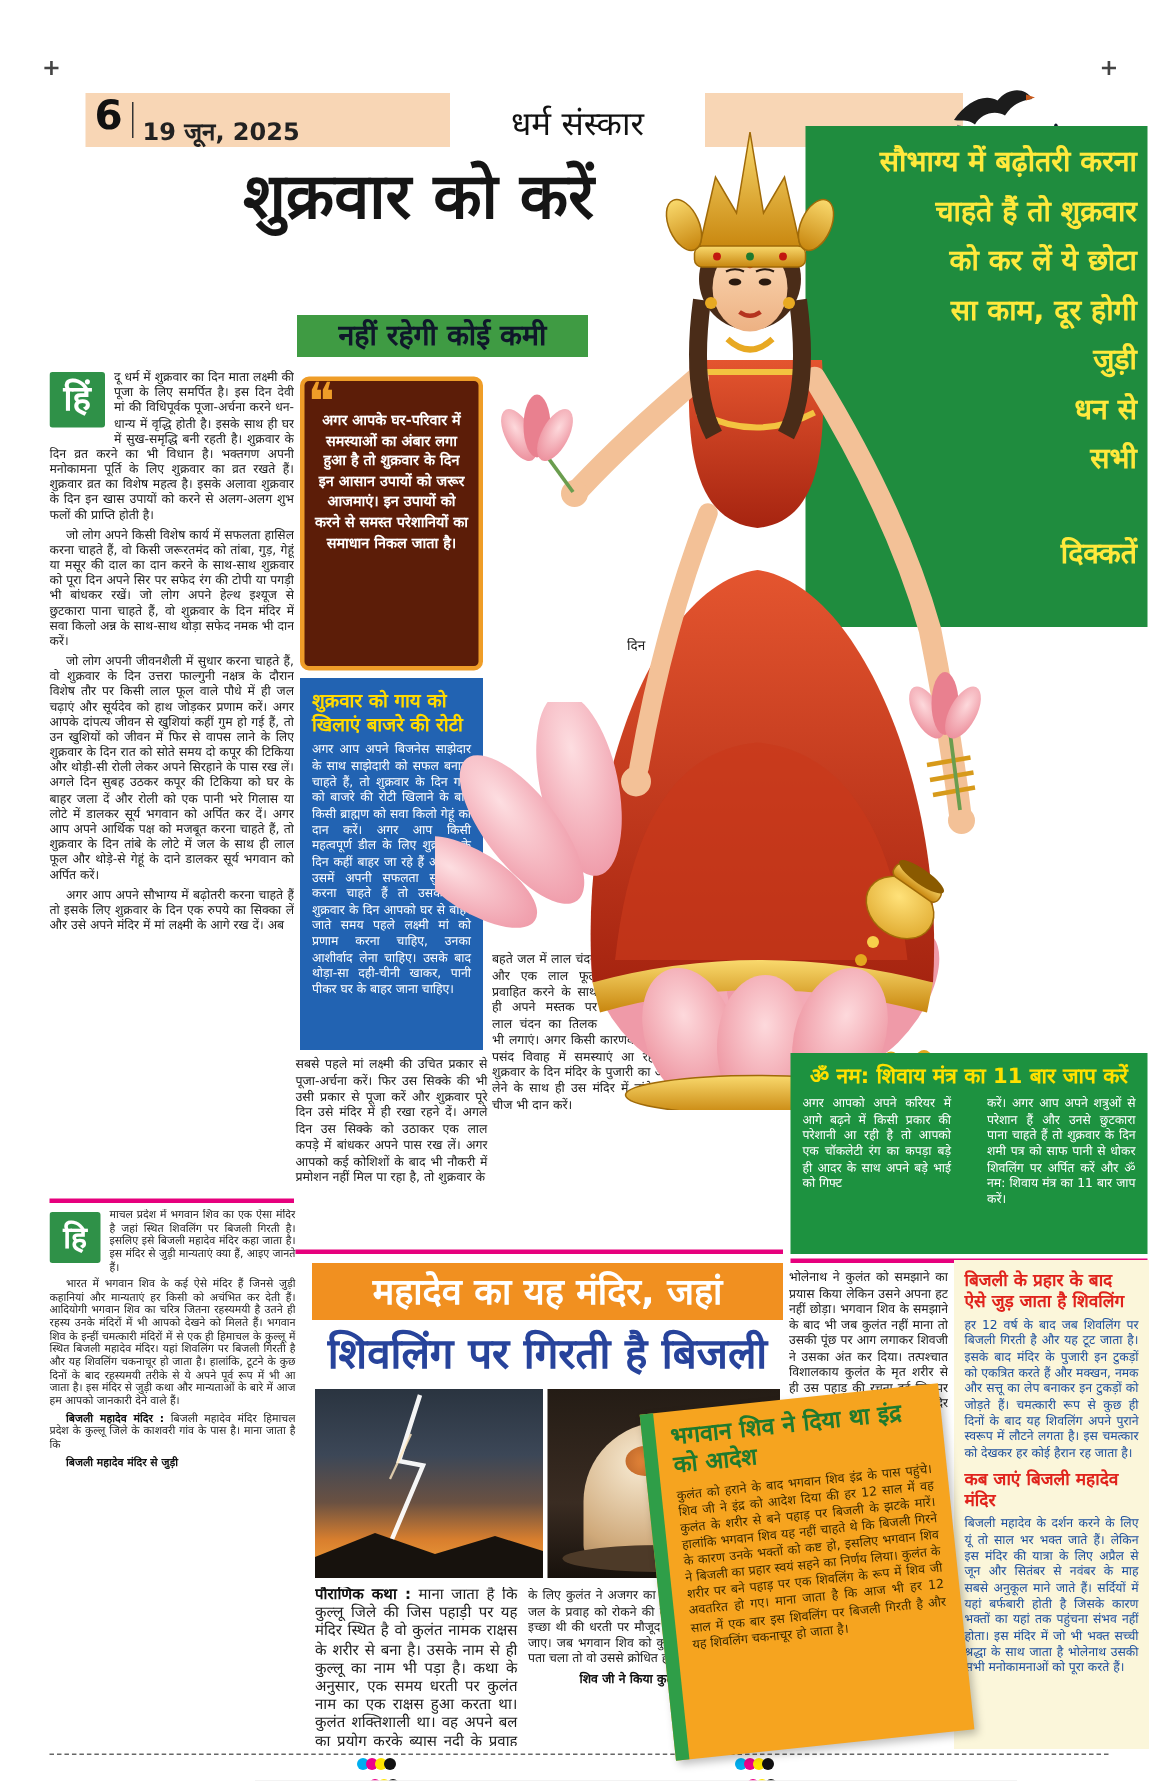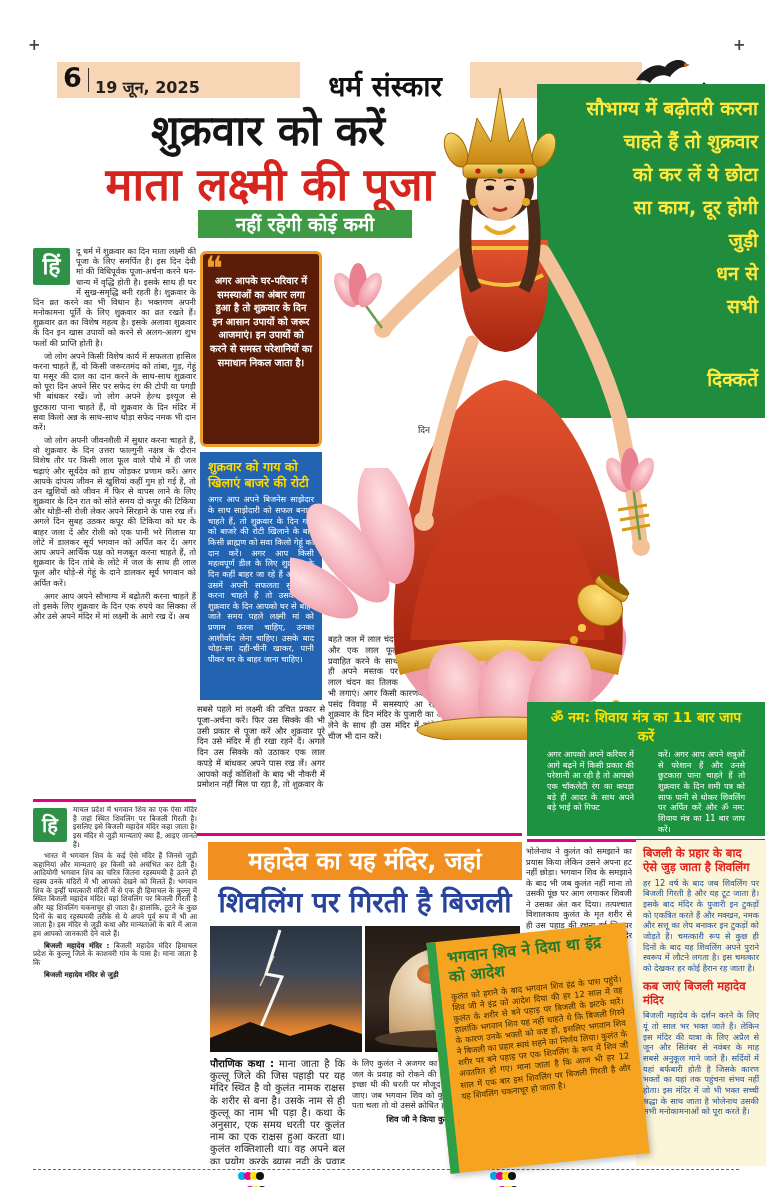--- a/index.html
+++ b/index.html
@@ -24,39 +24,39 @@
 
   <div class="cropmark" style="left:28px;top:36px;">+</div>
   <div class="cropmark" style="left:733px;top:36px;">+</div>
   <div class="cropmark" style="left:740px;top:1152px;">+</div>
 
   <div class="abs" style="left:57px;top:62px;width:243px;height:36px;background:#f8d6b5;"></div>
   <div class="abs" style="left:470px;top:62px;width:172px;height:36px;background:#f8d6b5;"></div>
   <div class="abs" style="left:63px;top:62px;font-size:27px;font-weight:800;color:#111;">6</div>
   <div class="abs" style="left:88px;top:68px;width:1px;height:24px;background:#333;"></div>
   <div class="abs" style="left:95px;top:76px;font-size:16px;color:#222;font-weight:bold;">19 जून, 2025</div>
-  <div class="abs" style="left:300px;top:66px;width:170px;text-align:center;font-size:28px;font-weight:700;color:#111;">धर्म संस्कार</div>
+  <div class="abs" style="left:300px;top:66px;width:170px;text-align:center;font-size:22px;font-weight:400;color:#111;">धर्म संस्कार</div>
   <svg class="abs" style="left:632px;top:50px;width:58px;height:44px;" viewBox="0 0 58 44">
     <path d="M4 30 C12 18 24 12 33 17 C40 8 52 8 56 16 C47 17 42 21 38 27 C31 23 22 26 18 33 C13 29 8 31 4 30 Z" fill="#1c1c1c"></path>
     <circle cx="50" cy="14" r="2.2" fill="#1c1c1c"></circle>
     <path d="M52 13 L58 15 L52 17 Z" fill="#c8581a"></path>
     <path d="M6 34 L20 38 M10 38 L24 41" stroke="#777" stroke-width="1.6"></path>
   </svg>
   <div class="abs" style="left:666px;top:79px;font-size:16px;font-weight:800;color:#0f172a;text-shadow:1px 1px 0 #7a0d0b;">न्यूज़ हंट</div>
 
   <div class="abs" style="left:537px;top:84px;width:228px;height:334px;background:#1f8c3e;"></div>
   <div class="abs" style="left:552px;top:92px;width:206px;text-align:right;color:#ffe93c;font-weight:800;font-size:19px;line-height:33px;z-index:3;">
     <div>सौभाग्य में बढ़ोतरी करना</div>
     <div>चाहते हैं तो शुक्रवार</div>
     <div>को कर लें ये छोटा</div>
     <div>सा काम, दूर होगी</div>
     <div>जुड़ी</div>
     <div>धन से</div>
     <div>सभी</div>
-    <div style="margin-top:40px;">दिक्कतें</div>
+    <div style="margin-top:30px;">दिक्कतें</div>
   </div>
 
   <svg class="abs" style="left:300px;top:80px;width:460px;height:660px;z-index:2;" viewBox="0 0 460 660">
     <defs>
       <linearGradient id="gGold" x1="0" y1="0" x2="0" y2="1">
           <stop offset="0" stop-color="#f9d96d"></stop>
           <stop offset="1" stop-color="#c8860e"></stop>
         </linearGradient>
       <linearGradient id="gRed" x1="0" y1="0" x2="0" y2="1">
           <stop offset="0" stop-color="#e4552f"></stop>
@@ -151,23 +151,22 @@
 
     <path d="M166 86 L177 38 L191 62 L200 8 L209 62 L223 38 L234 86 Z" fill="url(#gGold)" stroke="#a06a08"></path>
     <rect x="163" y="84" width="74" height="14" rx="5" fill="url(#gGold)" stroke="#a06a08"></rect>
     <circle cx="178" cy="91" r="2.6" fill="#c2160f"></circle>
       <circle cx="200" cy="91" r="2.6" fill="#1f7a2e"></circle>
       <circle cx="222" cy="91" r="2.6" fill="#c2160f"></circle>
     <ellipse cx="156" cy="70" rx="10" ry="18" fill="url(#gGold)" stroke="#a06a08" transform="rotate(-24 156 70)"></ellipse>
     <ellipse cx="244" cy="70" rx="10" ry="18" fill="url(#gGold)" stroke="#a06a08" transform="rotate(24 244 70)"></ellipse>
   </svg>
 
-  <div class="abs" style="left:53px;top:100px;width:430px;text-align:center;font-size:42px;font-weight:800;color:#151515;z-index:4;">शुक्रवार को करें</div>
-  <div class="abs" style="left:30px;top:152px;width:480px;text-align:center;font-size:45px;font-weight:800;color:#d6251f;z-index:4;">माता लक्ष्मी की पूजा</div>
-  <div class="abs" style="left:198px;top:210px;width:214px;height:28px;background:#3f9b43;color:#ffffff;font-size:19px;font-weight:800;text-align:center;line-height:28px;z-index:4;">नहीं रहेगी कोई कमी</div>
+  <div class="abs" style="left:64px;top:100px;width:430px;text-align:center;font-size:42px;font-weight:800;color:#151515;z-index:4;">शुक्रवार को करें</div>
+  <div class="abs" style="left:198px;top:210px;width:194px;height:28px;background:#3f9b43;color:#0f172a;font-size:19px;font-weight:800;text-align:center;line-height:28px;z-index:4;">नहीं रहेगी कोई कमी</div>
 
   <div class="col" style="left:33px;top:246px;width:163px;height:556px;font-size:8.2px;line-height:1.24;">
     <p class="first"><span class="dropcap">हिं</span><span>दू धर्म में शुक्रवार का दिन माता लक्ष्मी की पूजा के लिए समर्पित है। इस दिन देवी मां की विधिपूर्वक पूजा-अर्चना करने धन-धान्य में वृद्धि होती है। इसके साथ ही घर में सुख-समृद्धि बनी रहती है। शुक्रवार के दिन व्रत करने का भी विधान है। भक्तगण अपनी मनोकामना पूर्ति के लिए शुक्रवार का व्रत रखते हैं। शुक्रवार व्रत का विशेष महत्व है। इसके अलावा शुक्रवार के दिन इन खास उपायों को करने से अलग-अलग शुभ फलों की प्राप्ति होती है।</span></p>
     <p>जो लोग अपने किसी विशेष कार्य में सफलता हासिल करना चाहते हैं, वो किसी जरूरतमंद को तांबा, गुड़, गेहूं या मसूर की दाल का दान करने के साथ-साथ शुक्रवार को पूरा दिन अपने सिर पर सफेद रंग की टोपी या पगड़ी भी बांधकर रखें। जो लोग अपने हेल्थ इश्यूज से छुटकारा पाना चाहते हैं, वो शुक्रवार के दिन मंदिर में सवा किलो अन्न के साथ-साथ थोड़ा सफेद नमक भी दान करें।</p>
     <p>जो लोग अपनी जीवनशैली में सुधार करना चाहते हैं, वो शुक्रवार के दिन उत्तरा फाल्गुनी नक्षत्र के दौरान विशेष तौर पर किसी लाल फूल वाले पौधे में ही जल चढ़ाएं और सूर्यदेव को हाथ जोड़कर प्रणाम करें। अगर आपके दांपत्य जीवन से खुशियां कहीं गुम हो गई हैं, तो उन खुशियों को जीवन में फिर से वापस लाने के लिए शुक्रवार के दिन रात को सोते समय दो कपूर की टिकिया और थोड़ी-सी रोली लेकर अपने सिरहाने के पास रख लें। अगले दिन सुबह उठकर कपूर की टिकिया को घर के बाहर जला दें और रोली को एक पानी भरे गिलास या लोटे में डालकर सूर्य भगवान को अर्पित कर दें। अगर आप अपने आर्थिक पक्ष को मजबूत करना चाहते हैं, तो शुक्रवार के दिन तांबे के लोटे में जल के साथ ही लाल फूल और थोड़े-से गेहूं के दाने डालकर सूर्य भगवान को अर्पित करें।</p>
     <p>अगर आप अपने सौभाग्य में बढ़ोतरी करना चाहते हैं तो इसके लिए शुक्रवार के दिन एक रुपये का सिक्का लें और उसे अपने मंदिर में मां लक्ष्मी के आगे रख दें। अब</p>
   </div>
 
   <div class="abs" style="left:200px;top:251px;width:122px;height:196px;background:#5c1d08;border:3px solid #ef9d28;border-radius:6px;z-index:4;box-sizing:border-box;">
     <div class="abs" style="left:2px;top:-6px;color:#ef9d28;font-size:34px;">❝</div>
@@ -195,21 +194,21 @@
 
   <div class="col" style="left:197px;top:704px;width:128px;height:126px;font-size:8.3px;line-height:1.3;">
     <p class="first">सबसे पहले मां लक्ष्मी की उचित प्रकार से पूजा-अर्चना करें। फिर उस सिक्के की भी उसी प्रकार से पूजा करें और शुक्रवार पूरे दिन उसे मंदिर में ही रखा रहने दें। अगले दिन उस सिक्के को उठाकर एक लाल कपड़े में बांधकर अपने पास रख लें। अगर आपको कई कोशिशों के बाद भी नौकरी में प्रमोशन नहीं मिल पा रहा है, तो शुक्रवार के</p>
   </div>
 
   <div class="col" style="left:328px;top:634px;width:136px;height:196px;font-size:8.3px;line-height:1.3;">
     <span style="float:right;width:66px;height:52px;"></span>
     <p class="first">बहते जल में लाल चंदन और एक लाल फूल प्रवाहित करने के साथ ही अपने मस्तक पर लाल चंदन का तिलक भी लगाएं। अगर किसी कारणवश आपके मन पसंद विवाह में समस्याएं आ रही हैं, तो शुक्रवार के दिन मंदिर के पुजारी का आशीर्वाद लेने के साथ ही उस मंदिर में तांबे की कोई चीज भी दान करें।</p>
   </div>
 
-  <div class="abs" style="left:527px;top:702px;width:238px;height:134px;background:#1d9240;z-index:4;box-sizing:border-box;padding:5px 20px;">
+  <div class="abs" style="left:527px;top:702px;width:238px;height:134px;background:#1d9240;z-index:4;box-sizing:border-box;padding:5px 8px;">
     <div style="color:#ffe000;font-size:14px;font-weight:800;text-align:center;margin-bottom:4px;">ॐ नम: शिवाय मंत्र का 11 बार जाप करें</div>
     <div style="display:flex;gap:24px;">
       <div style="width:50%;color:#fff;font-size:8.2px;line-height:1.3;text-align:justify;">अगर आपको अपने करियर में आगे बढ़ने में किसी प्रकार की परेशानी आ रही है तो आपको एक चॉकलेटी रंग का कपड़ा बड़े ही आदर के साथ अपने बड़े भाई को गिफ्ट</div>
       <div style="width:50%;color:#fff;font-size:8.2px;line-height:1.3;text-align:justify;">करें। अगर आप अपने शत्रुओं से परेशान हैं और उनसे छुटकारा पाना चाहते हैं तो शुक्रवार के दिन शमी पत्र को साफ पानी से धोकर शिवलिंग पर अर्पित करें और ॐ नम: शिवाय मंत्र का 11 बार जाप करें।</div>
     </div>
   </div>
 
   <div class="rule" style="left:33px;top:799px;width:163px;"></div>
   <div class="rule" style="left:197px;top:833px;width:325px;"></div>
   <div class="rule" style="left:527px;top:839px;width:238px;"></div>

